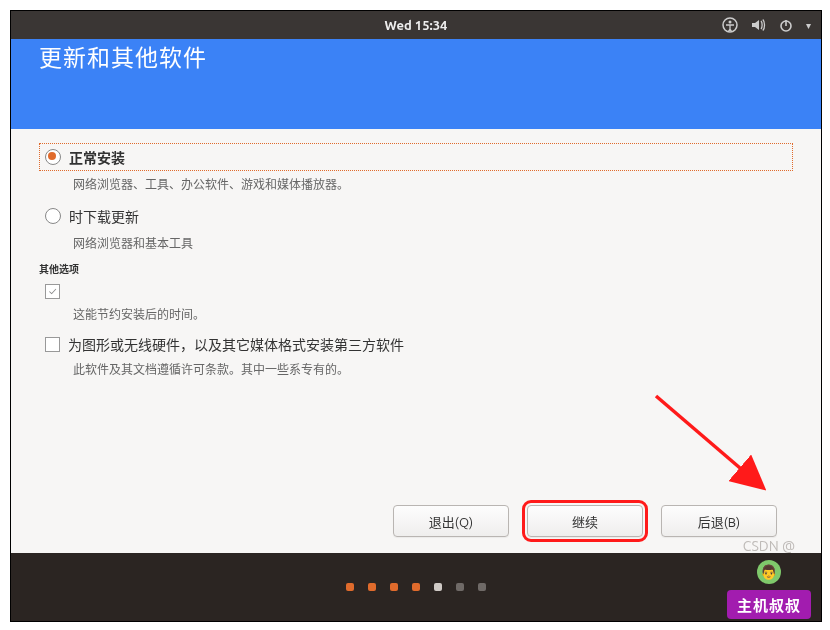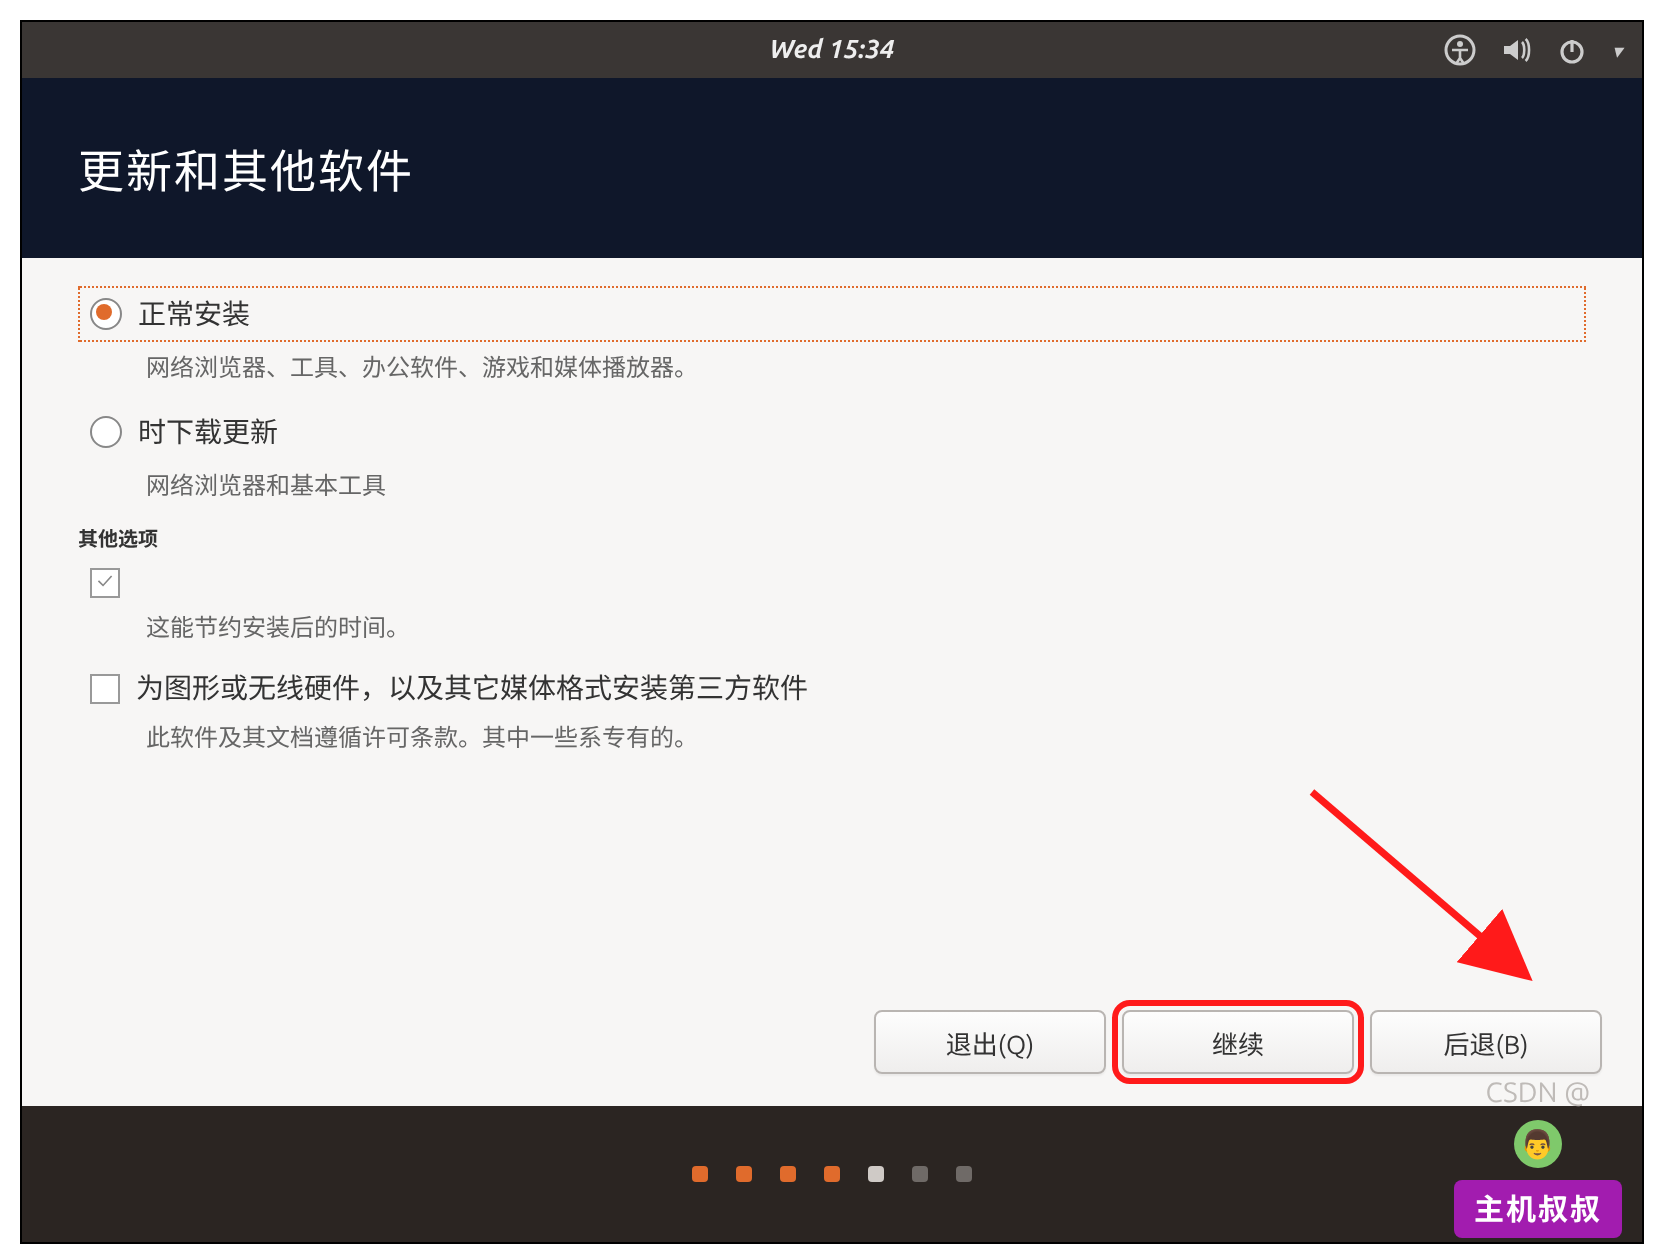--- a/index.html
+++ b/index.html
@@ -23,21 +23,20 @@
   }
   .panel {
     position: absolute;
     left: 0; top: 0; right: 0;
     height: 28px;
     background: #3a3634;
     color: #ddd;
     display: flex;
     align-items: center;
     justify-content: center;
-    font-style: italic;
   }
   .panel-time {
     position: absolute;
     left: 50%;
     transform: translateX(-50%);
     font-size: 13px;
     font-weight: 600;
     color: #eee;
   }
   .panel-icons {
@@ -51,24 +50,24 @@
     color: #ddd;
   }
   .panel-icons svg, .panel-icons .glyph {
     width: 16px; height: 16px; display: block;
   }
 
   .header {
     position: absolute;
     left: 0; top: 28px; right: 0;
     height: 90px;
-    background: #0f172a;
+    background: #3b82f6;
     color: #fff;
     display: flex;
-    align-items: center;
+    align-items: flex-start;
     padding-left: 28px;
     box-sizing: border-box;
   }
   .header-title {
     font-size: 23px;
     font-weight: 400;
     letter-spacing: 1px;
   }
 
   .body {
@@ -94,20 +93,21 @@
     display: flex;
     align-items: center;
     gap: 8px;
     padding: 4px 6px;
     font-size: 14px;
     color: #333;
   }
   .radio-row.selected {
     border: 1px dotted #e06b2c;
     padding: 3px 5px;
+    font-weight: bold;
   }
   .hint {
     font-size: 12px;
     color: #666;
     margin: 4px 0 10px 34px;
   }
   .section-title {
     font-size: 10px;
     font-weight: 700;
     margin: 8px 0 6px 0;
@@ -143,24 +143,24 @@
     background: #fff;
     display: inline-flex;
     align-items: center; justify-content: center;
     flex-shrink: 0;
     font-size: 11px; line-height: 1;
     color: #888;
   }
 
   .button-bar {
     position: absolute;
-    right: 20px;
+    right: 44px;
     bottom: 16px;
     display: flex;
-    gap: 8px;
+    gap: 18px;
     margin-top: 23px;
   }
   .btn {
     min-width: 86px;
     height: 30px;
     padding: 0 14px;
     font-size: 13px;
     color: #333;
     background: linear-gradient(#fdfdfd, #efeeed);
     border: 1px solid #b9b5b2;

